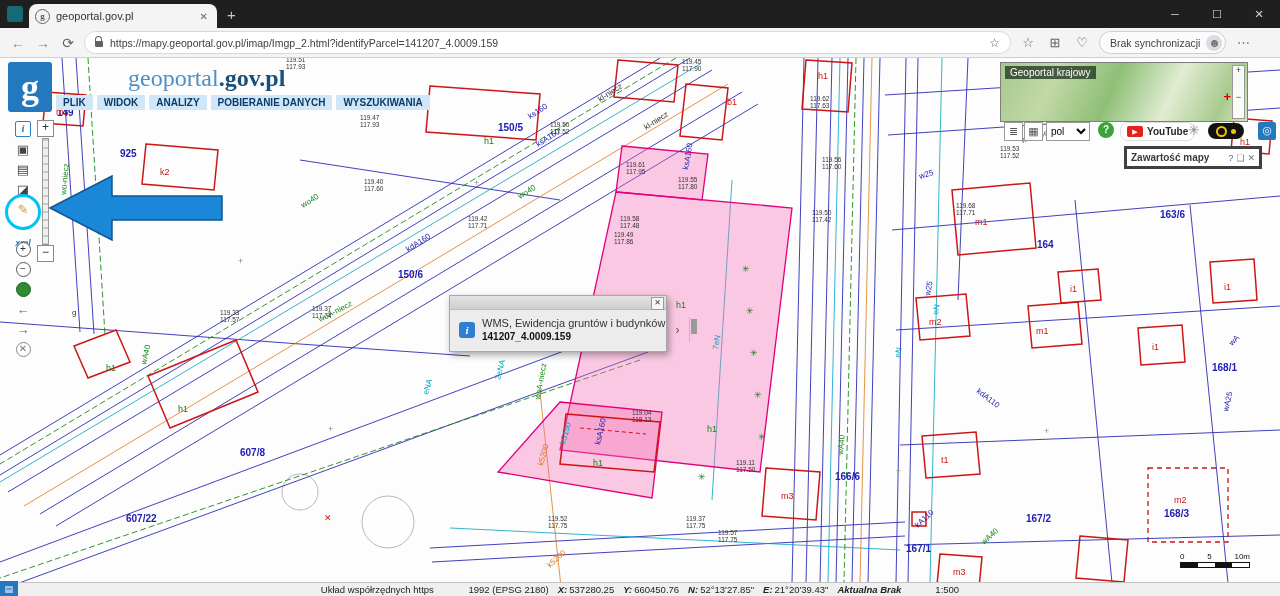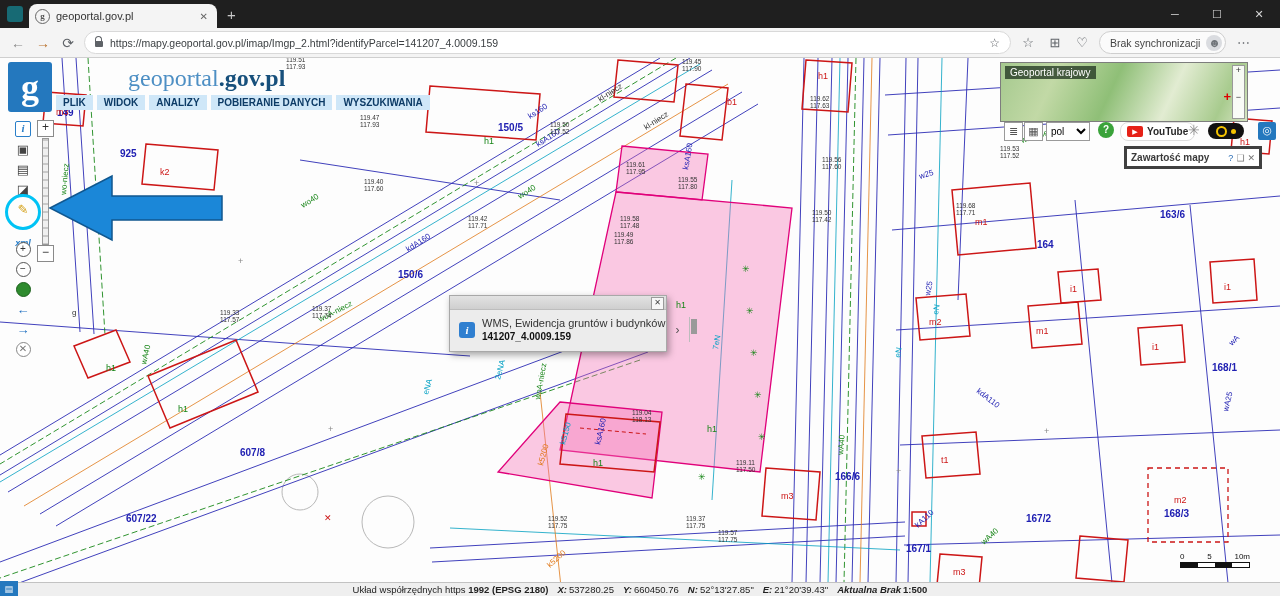--- a/index.html
+++ b/index.html
@@ -127,21 +127,21 @@
   .sb-bar{display:flex;height:4px;border:1px solid #111;}
   .sb-bar span{flex:1;}
   .sb1,.sb3{background:#111;} .sb2,.sb4{background:#fff;}
 
   
   .statusbar{height:13px;border-top:1px solid #c2c2c2;background:#efefef;position:relative;
              display:flex;align-items:center;justify-content:center;gap:9px;font-size:9.5px;color:#222;}
   .sb-blue{position:absolute;left:0;top:-2px;width:18px;height:15px;background:#2478be;color:#fff;
            font-size:9px;display:flex;align-items:center;justify-content:center;}
   .lbl{font-weight:bold;font-style:italic;margin-right:2px;}
-  .bld{font-weight:bold;}
+  .bld{font-weight:normal;margin-left:32px;}
   .sb-group{display:flex;align-items:center;}
 </style>
 </head>
 <body>
 
 <div class="titlebar">
   <div class="ws-icon"></div>
   <div class="tab">
     <div class="tab-favicon">g</div>
     <div class="tab-title">geoportal.gov.pl</div>

